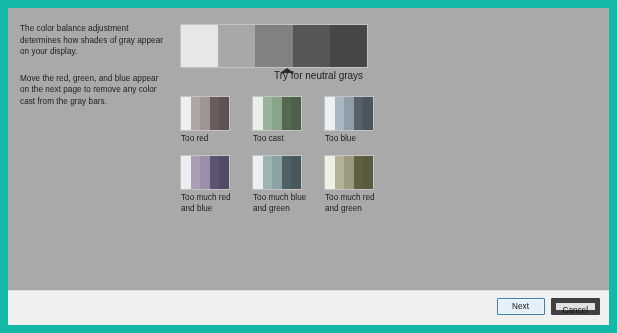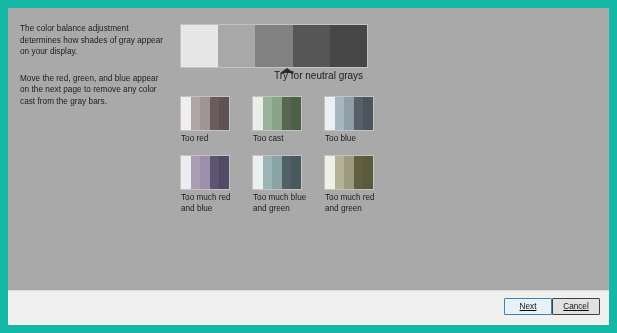--- a/index.html
+++ b/index.html
@@ -140,31 +140,31 @@
     height: 35px;
     background: #f0f0f0;
     border-top: 1px solid #dcdcdc;
     box-sizing: border-box;
   }
   #footer-buttons {
     position: absolute;
     right: 9px;
     top: 7px;
     display: flex;
-    text-decoration: underline;
+    gap: 6px;
   }
   .dialog-button {
     min-width: 48px;
     height: 17px;
     padding: 0 7px;
     font-family: "Liberation Sans", sans-serif;
     font-size: 8.2px;
     color: #101010;
     background: #e1e1e1;
-    border: 1px solid #404040;
+    border: 5px solid #404040;
     border-radius: 1px;
     line-height: 15px;
     text-align: center;
     box-sizing: border-box;
     cursor: default;
   }
   .dialog-button.is-default {
     border: 1px solid #3c7fb1;
     box-shadow: inset 0 0 0 1px #eff7fb;
     background: #e5f1f9;

